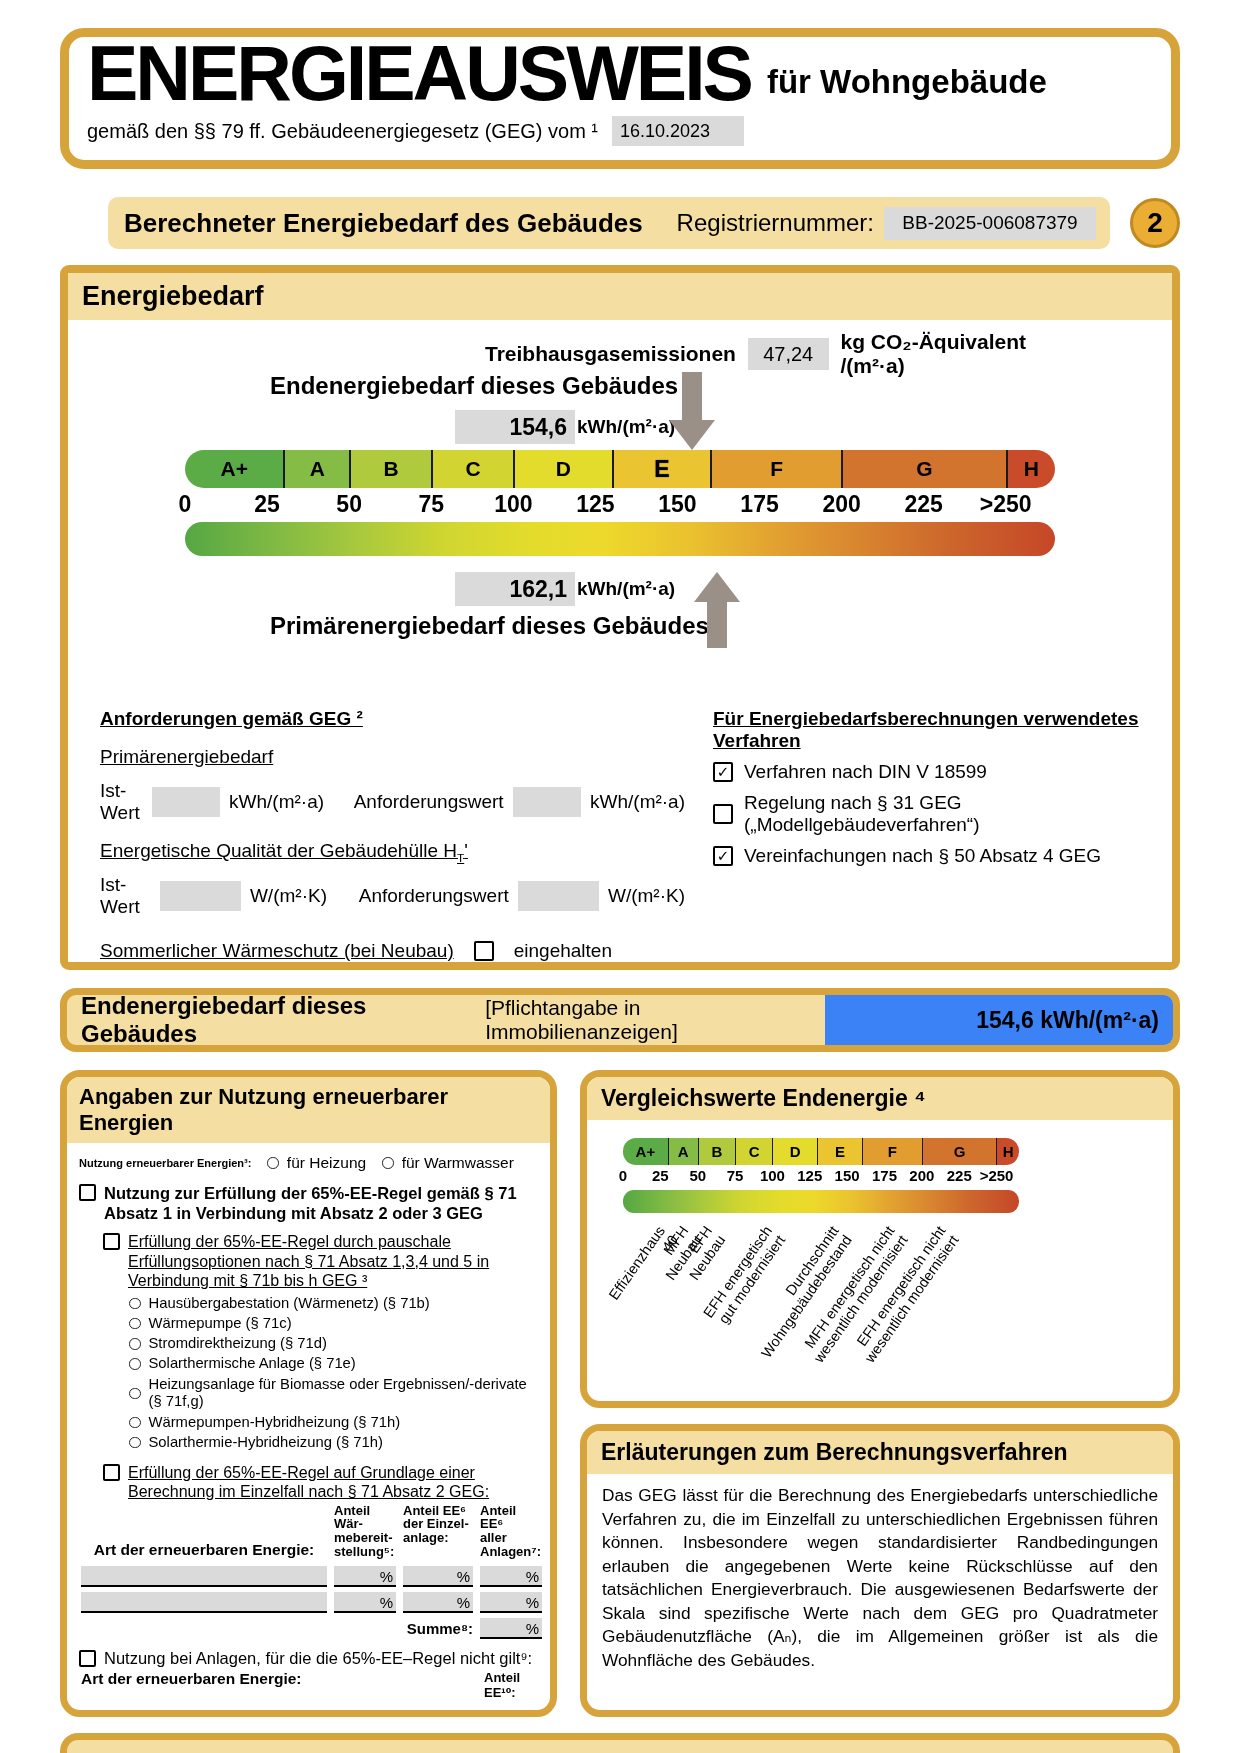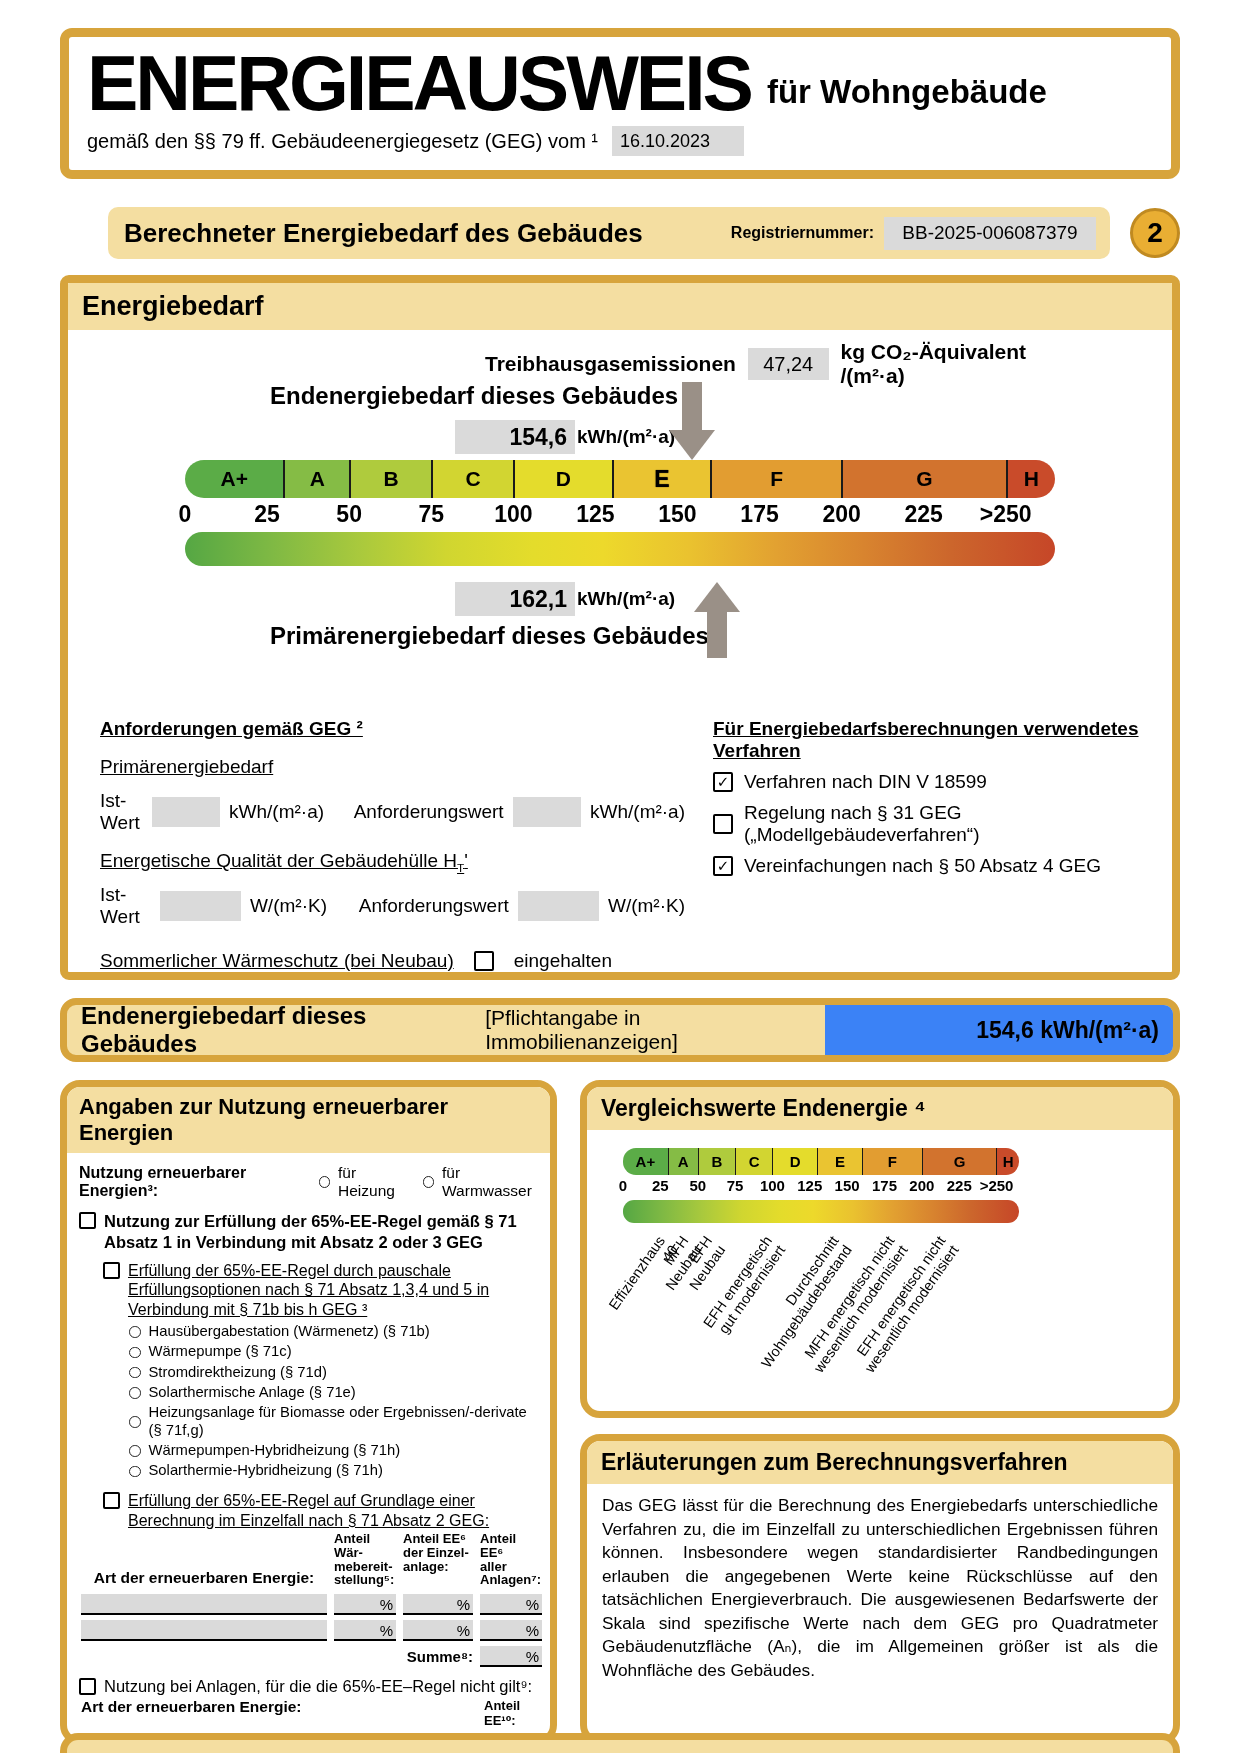--- a/index.html
+++ b/index.html
@@ -4,32 +4,32 @@
 <style>
   * { margin:0; padding:0; box-sizing:border-box; }
   html,body { background:#fff; }
   body { font-family:"Liberation Sans","DejaVu Sans",sans-serif; color:#000; }
   .page { position:relative; width:1240px; height:1753px; background:#fff; overflow:hidden; padding:28px 60px 0 60px; }
   .grayfld{ background:#DADADA; }
   .u      { text-decoration:underline; }
   sub { font-size:62%; vertical-align:sub; line-height:0; }
 
   
-  .hdr-box { border:9px solid #D7A43C; border-radius:12px; padding:10px 20px 14px 18px; background:#fff; }
+  .hdr-box { border:9px solid #D7A43C; border-radius:24px; padding:0 20px 14px 18px; background:#fff; }
   .hdr-row { display:flex; align-items:flex-end; gap:16px; }
   .hdr-title { font-size:77px; font-weight:bold; letter-spacing:-3px; line-height:.95; }
   .hdr-sub { font-size:33px; font-weight:bold; padding-bottom:9px; }
   .hdr-law { display:flex; align-items:center; gap:14px; margin-top:6px; font-size:20px; }
   .date-box { width:132px; height:30px; font-size:18px; display:flex; align-items:center; padding-left:8px; }
 
   
   .secrow { display:flex; align-items:center; gap:20px; margin-top:28px;padding-left:48px; }
   .secbar { flex:1; background:#F4DEA1; border-radius:10px; height:52px; display:flex; align-items:center; padding:0 14px 0 16px; }
   .sec-title { font-size:26px; font-weight:bold; flex:1; }
-  .reg-label { font-size:16px; font-weight:bold; margin-right:10px; }
+  .reg-label { font-size:24px; font-weight:normal; margin-right:10px; }
   .reg-box { width:212px; height:33px; font-size:19px; display:flex; align-items:center; justify-content:center; }
   .pagecircle { width:50px; height:50px; border-radius:50%; background:#E9AE33; border:3px solid #C08A21; display:flex; align-items:center; justify-content:center; font-size:28px; font-weight:bold; }
 
   
   .panel { border:8px solid #D7A43C; border-radius:9px; background:#fff; overflow:hidden; }
   .panel-strip { background:#F4DEA1; padding:8px 14px; font-weight:bold; }
 
   
   .epanel { margin-top:16px; }
   .epanel .panel-strip { font-size:27px; }
@@ -81,21 +81,21 @@
   .endbar-label { font-size:24px; font-weight:bold; }
   .endbar-note { font-size:21px; }
   .endbar-val { width:348px; background:#3b82f6; display:flex; align-items:center; justify-content:flex-end; padding-right:14px; font-size:23px; font-weight:bold; }
 
   
   .twocol { display:flex; gap:23px; margin-top:18px; align-items:stretch; }
   .lpanel { width:497px; border-width:7px; border-radius:20px; display:flex; flex-direction:column; }
   .lpanel .panel-strip { font-size:22px; padding:7px 12px; }
   .lbody { padding:8px 10px 10px 12px; font-size:16px; flex:1; }
   .introrow { display:flex; align-items:center; gap:16px; }
-  .introrow .lead { font-weight:bold; font-size:16px; }
+  .introrow .lead { font-weight:bold; font-size:11px; }
   .radio { width:13px; height:13px; border:1.6px solid #222; border-radius:50%; display:inline-block; flex:0 0 auto; background:#fff; }
   .cbrow { display:flex; gap:8px; margin-top:8px; align-items:flex-start; }
   .cbrow .cbx { width:17px; height:17px; font-size:12px; margin-top:1px; }
   .cbrow .bold { font-weight:bold; font-size:16.5px; line-height:1.25; }
   .cbrow .ul { text-decoration:underline; line-height:1.22; }
   .indent1 { margin-left:24px;justify-content:center; }
   .opts { margin-left:50px; margin-top:4px; }
   .opt { display:flex; align-items:center; gap:8px; font-size:14.8px; line-height:1.2; margin:2.5px 0; }
   .opt .radio { width:11.5px; height:11.5px; }
   .t1 { display:grid; grid-template-columns:246px 62px 70px 62px; column-gap:7px; margin-top:2px; margin-left:2px; }

